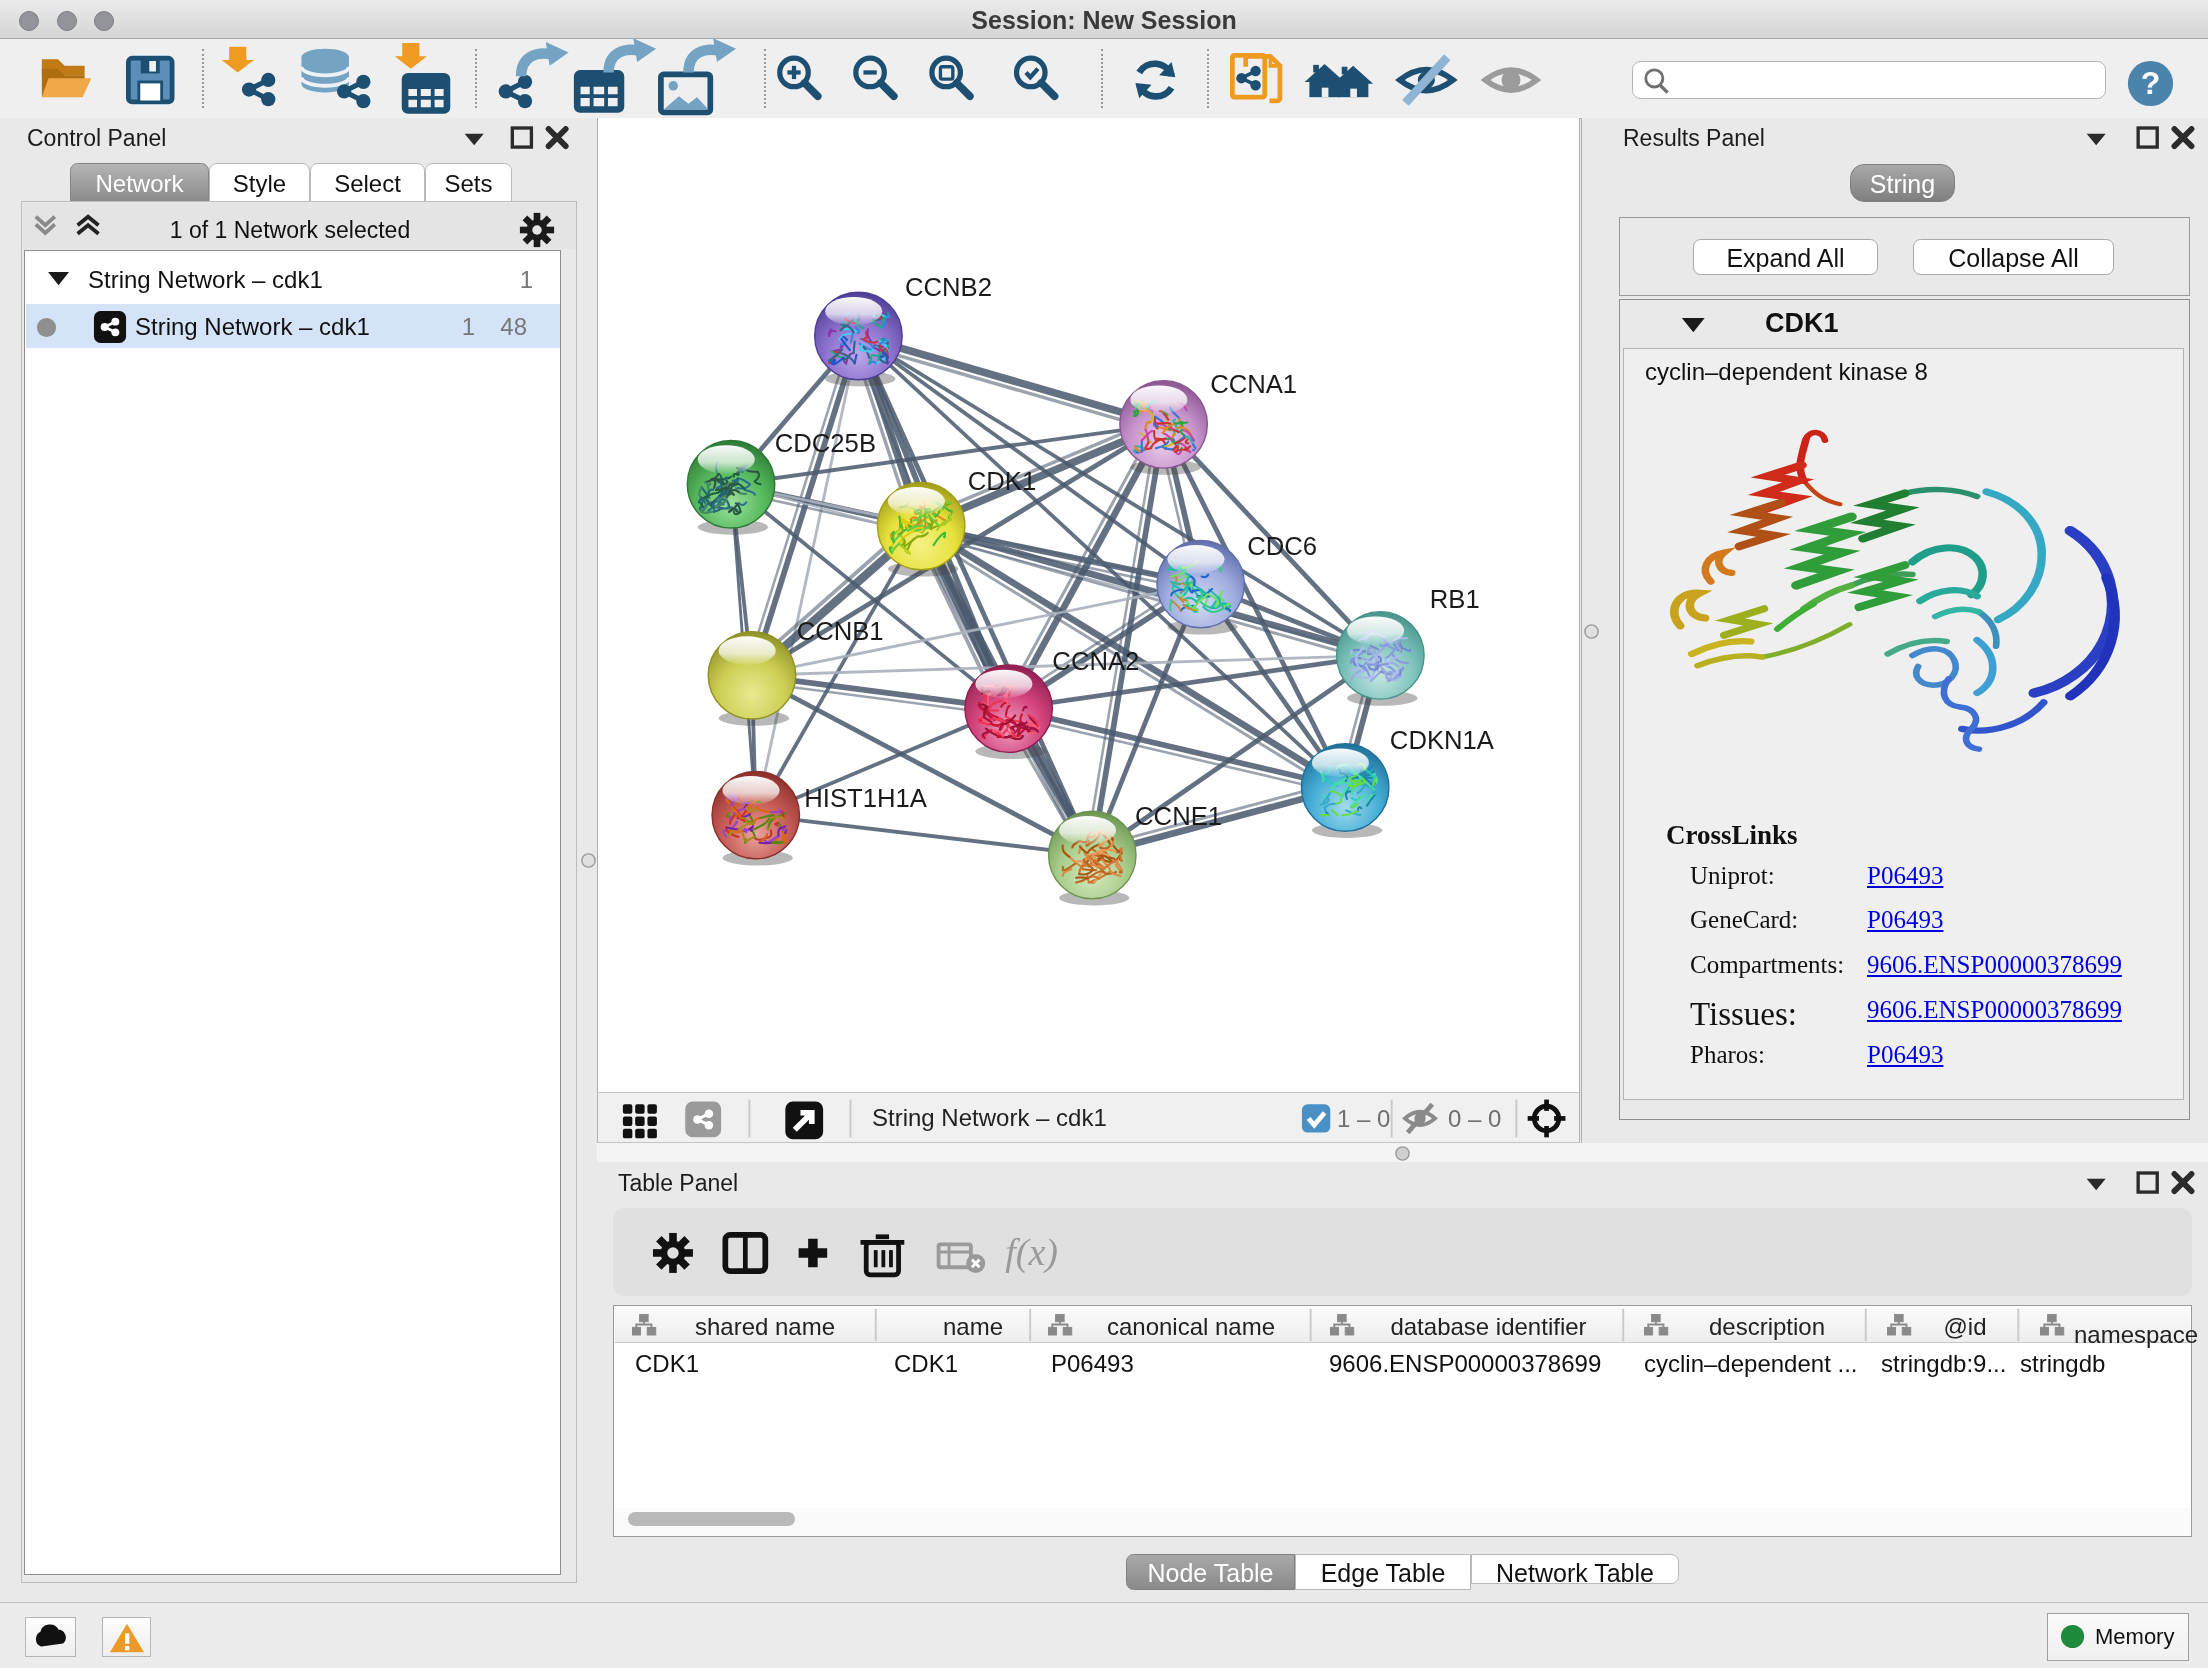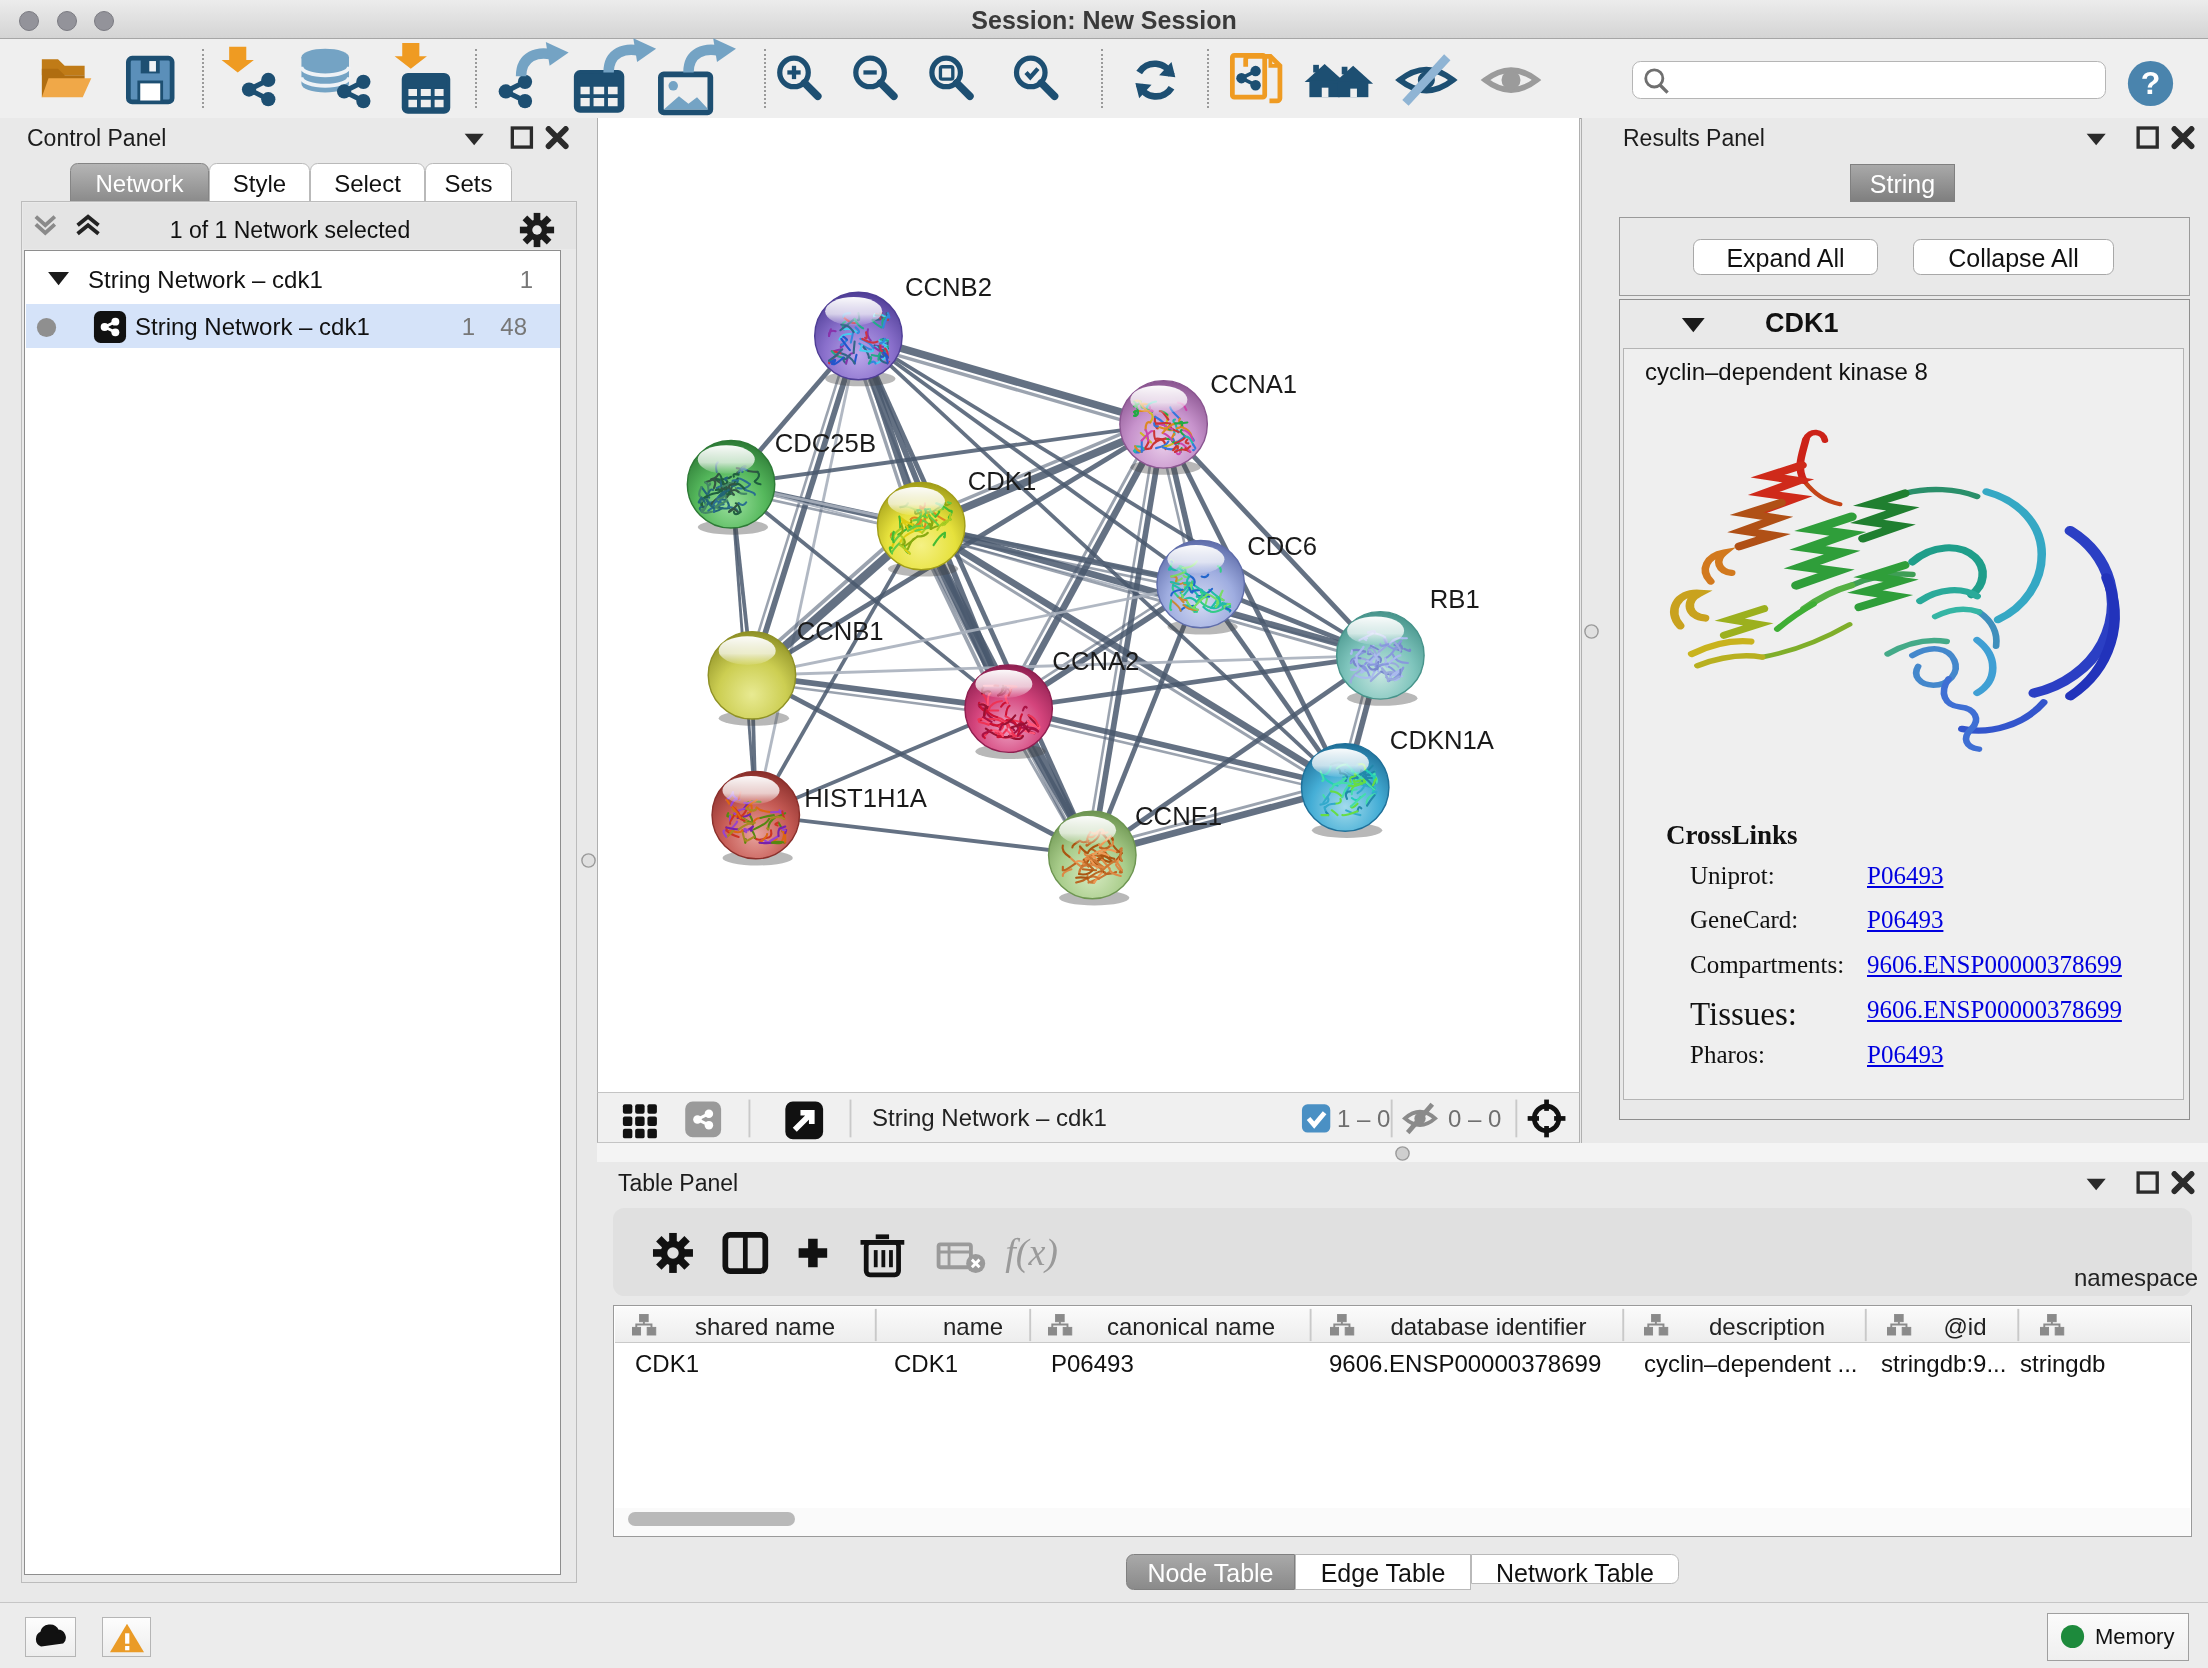--- a/index.html
+++ b/index.html
@@ -1273,21 +1273,21 @@
 <div class="abs" style="left:872px;top:1104px;font-size:24px;color:#222;">String Network – cdk1</div>
 <div class="abs" style="left:1337px;top:1105px;font-size:24px;color:#6f6f6f;">1 – 0</div>
 <div class="abs" style="left:1448px;top:1105px;font-size:24px;color:#6f6f6f;">0 – 0</div>
 <div class="abs" style="left:1581px;top:118px;width:628px;height:1025px;background:#e9e9e9;border-left:1.9px solid #b0b0b0;box-sizing:border-box;"></div>
 <div class="abs phead" style="left:1623px;top:125px;">Results Panel</div>
 <svg style="position:absolute;left:2079px;top:126px" width="124" height="25" viewBox="0 0 130 26">
     <path d="M8,8 l20,0 -10,12 z" fill="#2b2b2b"></path>
     <rect x="62" y="2" width="20" height="20" fill="none" stroke="#2b2b2b" stroke-width="3.5"></rect>
     <path d="M100,3 l18,18 M118,3 l-18,18" stroke="#2b2b2b" stroke-width="6" stroke-linecap="round"></path>
   </svg>
-<div class="tab" style="left:1850px;top:164px;width:105px;height:38px;line-height:38px;border-radius:0;background:linear-gradient(#a9a9a9,#7f7f7f);color:#fff;border:1px solid #808080;font-size:25px;">String</div>
+<div class="tab" style="left:1850px;top:164px;width:105px;height:38px;line-height:38px;border-radius:14px;background:linear-gradient(#a9a9a9,#7f7f7f);color:#fff;border:1px solid #808080;font-size:25px;">String</div>
 <div class="abs" style="left:1619px;top:217px;width:571px;height:79px;border:1.9px solid #9a9a9a;box-sizing:border-box;background:#e9e9e9;"></div>
 <div class="tab tabw" style="left:1693px;top:239px;width:185px;height:36px;line-height:36px;border-radius:7.6px;font-size:25px;border-color:#a8a8a8;">Expand All</div>
 <div class="tab tabw" style="left:1913px;top:239px;width:201px;height:36px;line-height:36px;border-radius:7.6px;font-size:25px;border-color:#a8a8a8;">Collapse All</div>
 <div class="abs" style="left:1619px;top:299px;width:571px;height:821px;border:1.9px solid #8e8e8e;box-sizing:border-box;background:#e9e9e9;"></div>
 <svg style="position:absolute;left:1680px;top:314px" width="28.5" height="23" viewBox="0 0 30 24">
     <path d="M2,4 l24,0 -12,15 z" fill="#1b1b1b"></path>
   </svg>
 <div class="abs" style="left:1765px;top:308px;font-size:27px;font-weight:700;color:#111;">CDK1</div>
 <div class="abs" style="left:1623px;top:348px;width:561px;height:752px;border:1px solid #b4b4b4;box-sizing:border-box;background:#efefef;"></div>
 <div class="abs" style="left:1645px;top:358px;font-size:24px;color:#111;">cyclin–dependent kinase 8</div>
@@ -1444,21 +1444,21 @@
   </svg>
 <div class="abs" style="left:1917px;top:1313px;width:96px;text-align:center;font-size:24px;color:#222;">@id</div>
 <svg style="position:absolute;left:2040px;top:1314px" width="28.5" height="23" viewBox="0 0 30 24">
     <g stroke="#8a8a8a" fill="#8a8a8a">
       <rect x="8" y="0" width="9" height="8"></rect>
       <rect x="0" y="14" width="9" height="8"></rect>
       <rect x="16" y="14" width="9" height="8"></rect>
       <path d="M12.5,8 v4 M4.5,14 v-3 h16 v3" fill="none" stroke-width="2"></path>
     </g>
   </svg>
-<div class="abs" style="left:2071px;top:1264px;width:130px;text-align:center;font-size:24px;color:#222;">namespace</div>
+<div class="abs" style="left:2071px;top:1321px;width:130px;text-align:center;font-size:24px;color:#222;">namespace</div>
 <div class="abs" style="left:635px;top:1350px;font-size:24px;color:#111;">CDK1</div>
 <div class="abs" style="left:894px;top:1350px;font-size:24px;color:#111;">CDK1</div>
 <div class="abs" style="left:1051px;top:1350px;font-size:24px;color:#111;">P06493</div>
 <div class="abs" style="left:1329px;top:1350px;font-size:24px;color:#111;">9606.ENSP00000378699</div>
 <div class="abs" style="left:1644px;top:1350px;font-size:24px;color:#111;">cyclin–dependent ...</div>
 <div class="abs" style="left:1881px;top:1350px;font-size:24px;color:#111;">stringdb:9...</div>
 <div class="abs" style="left:2020px;top:1350px;font-size:24px;color:#111;">stringdb</div>
 <div class="abs" style="left:615px;top:1508px;width:1575px;height:27.6px;background:#fafafa;"></div>
 <div class="abs" style="left:628px;top:1512px;width:167px;height:14.3px;background:#b9b9b9;border-radius:7.6px;"></div>
 <div class="tab" style="left:1126px;top:1554px;width:169px;height:36px;line-height:36px;border-radius:7.6px 0 0 7.6px;background:linear-gradient(#a9a9a9,#8a8a8a);color:#fff;border:1px solid #808080;font-size:25px;">Node Table</div>

